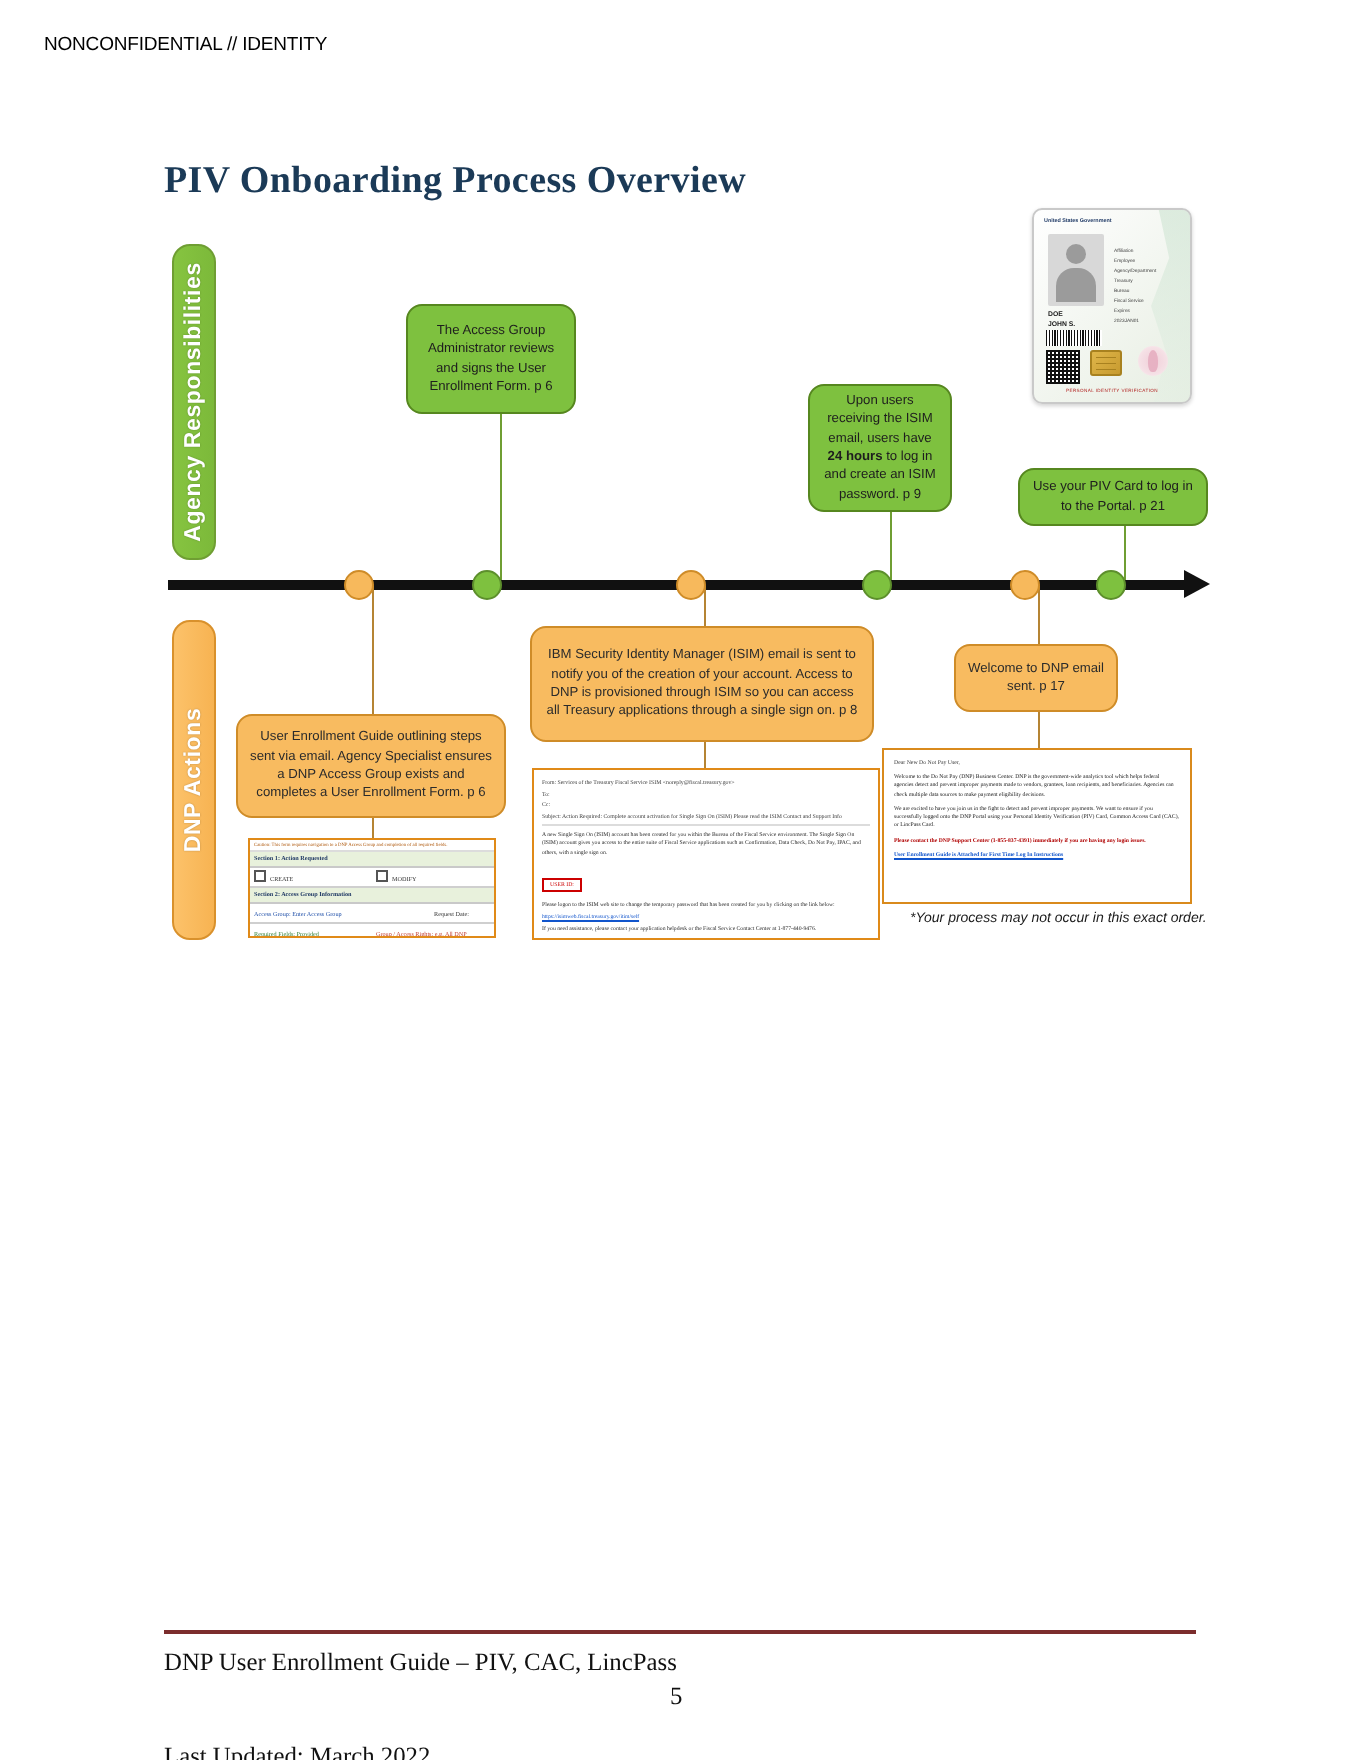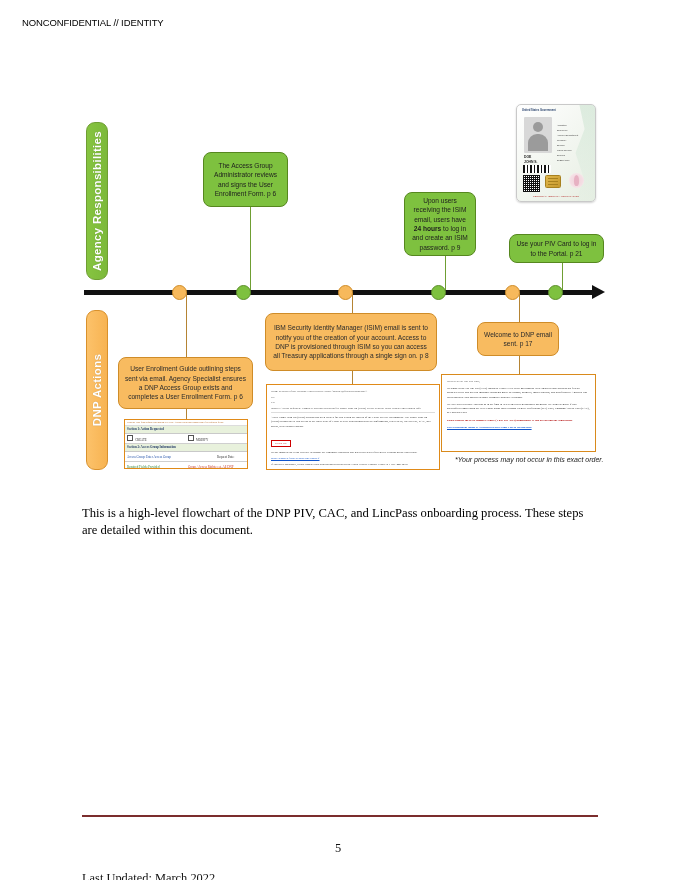--- a/index.html
+++ b/index.html
@@ -360,20 +360,21 @@
     font-size: 12.4px; color: #111;
   }
 </style>
 </head>
 <body>
 
 <div class="page">
 
   <div class="classification">NONCONFIDENTIAL // IDENTITY</div>
 
+  <div class="page-title">PIV Onboarding Process Overview</div>
 
   <div class="diagram">
 
     <div class="sidebar-band band-green">
       <span class="band-label">Agency Responsibilities</span>
     </div>
     <div class="sidebar-band band-orange">
       <span class="band-label">DNP Actions</span>
     </div>
 
@@ -474,19 +475,19 @@
       <div class="ws-p">Welcome to the Do Not Pay (DNP) Business Center. DNP is the government-wide analytics tool which helps federal agencies detect and prevent improper payments made to vendors, grantees, loan recipients, and beneficiaries. Agencies can check multiple data sources to make payment eligibility decisions.</div>
       <div class="ws-p">We are excited to have you join us in the fight to detect and prevent improper payments. We want to ensure if you successfully logged onto the DNP Portal using your Personal Identity Verification (PIV) Card, Common Access Card (CAC), or LincPass Card.</div>
       <div class="ws-p ws-red">Please contact the DNP Support Center (1-855-837-4391) immediately if you are having any login issues.</div>
       <div class="ws-p ws-link ws-bold">User Enrollment Guide is Attached for First Time Log In Instructions</div>
     </div>
 
     <div class="footnote">*Your process may not occur in this exact order.</div>
 
   </div>
 
-  <p class="body-para">This is a high-level flowchart of the DNP PIV, CAC, and LincPass onboarding process.  These steps are detailed within this document.</p>
 
   <div class="footer-rule"></div>
+  <div class="footer-line1">DNP User Enrollment Guide – PIV, CAC, LincPass</div>
   <div class="footer-line2">Last Updated:  March 2022</div>
   <div class="footer-pageno">5</div>
 
 </div>
 
 </body></html>

